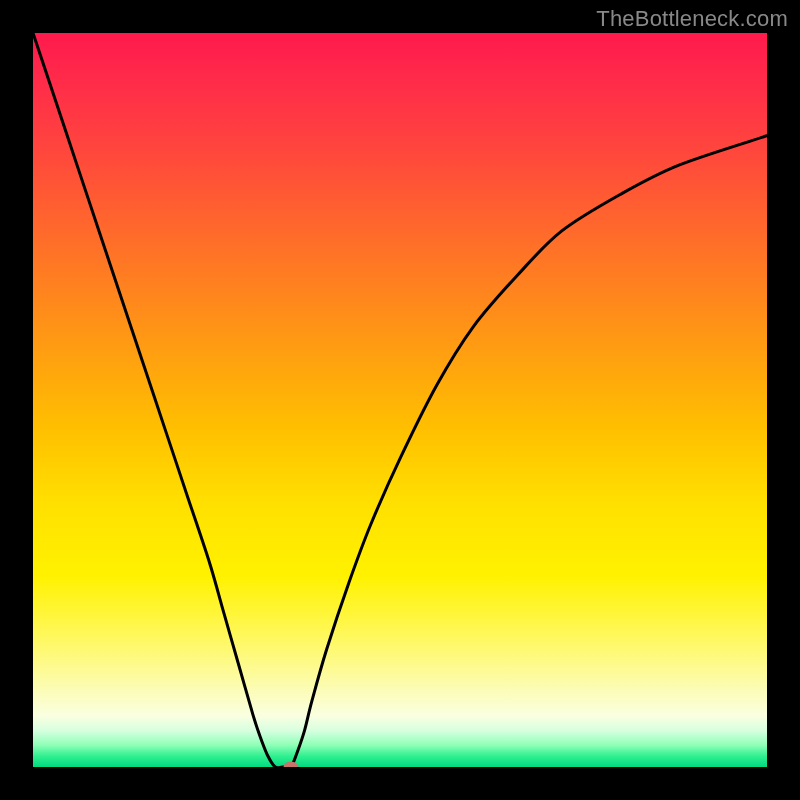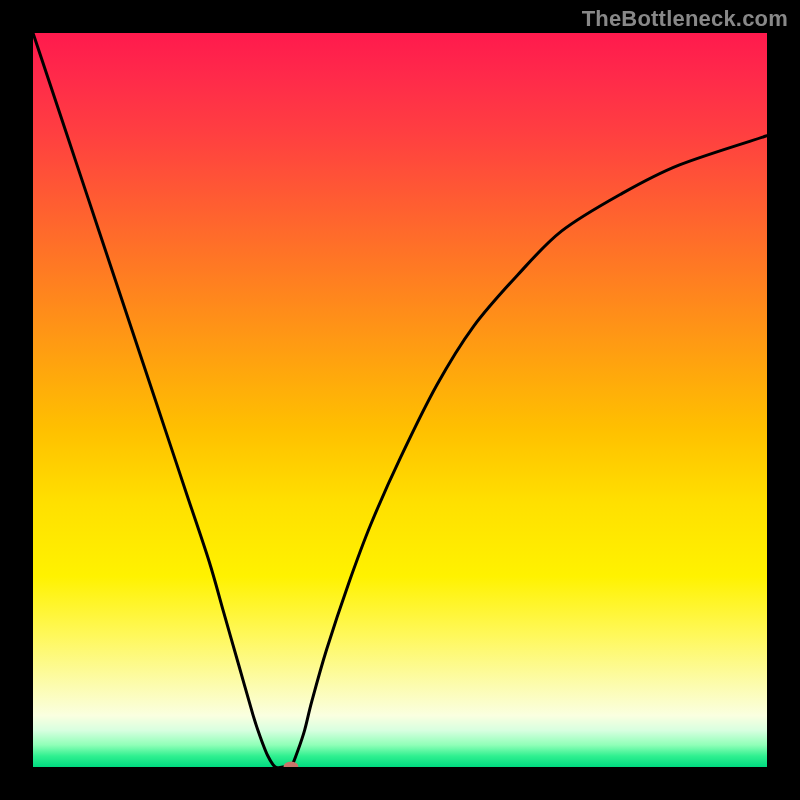--- a/index.html
+++ b/index.html
@@ -10,21 +10,21 @@
     background: #000;
     position: relative;
     font-family: Arial, sans-serif;
   }
   .watermark {
     position: absolute;
     top: 6px;
     right: 12px;
     color: #888;
     font-size: 22px;
-    font-weight: 700;
+    font-weight: 400;
     z-index: 10;
     letter-spacing: 0.2px;
   }
   .plot-area {
     position: absolute;
     left: 33px;
     top: 33px;
     width: 734px;
     height: 734px;
     overflow: hidden;

